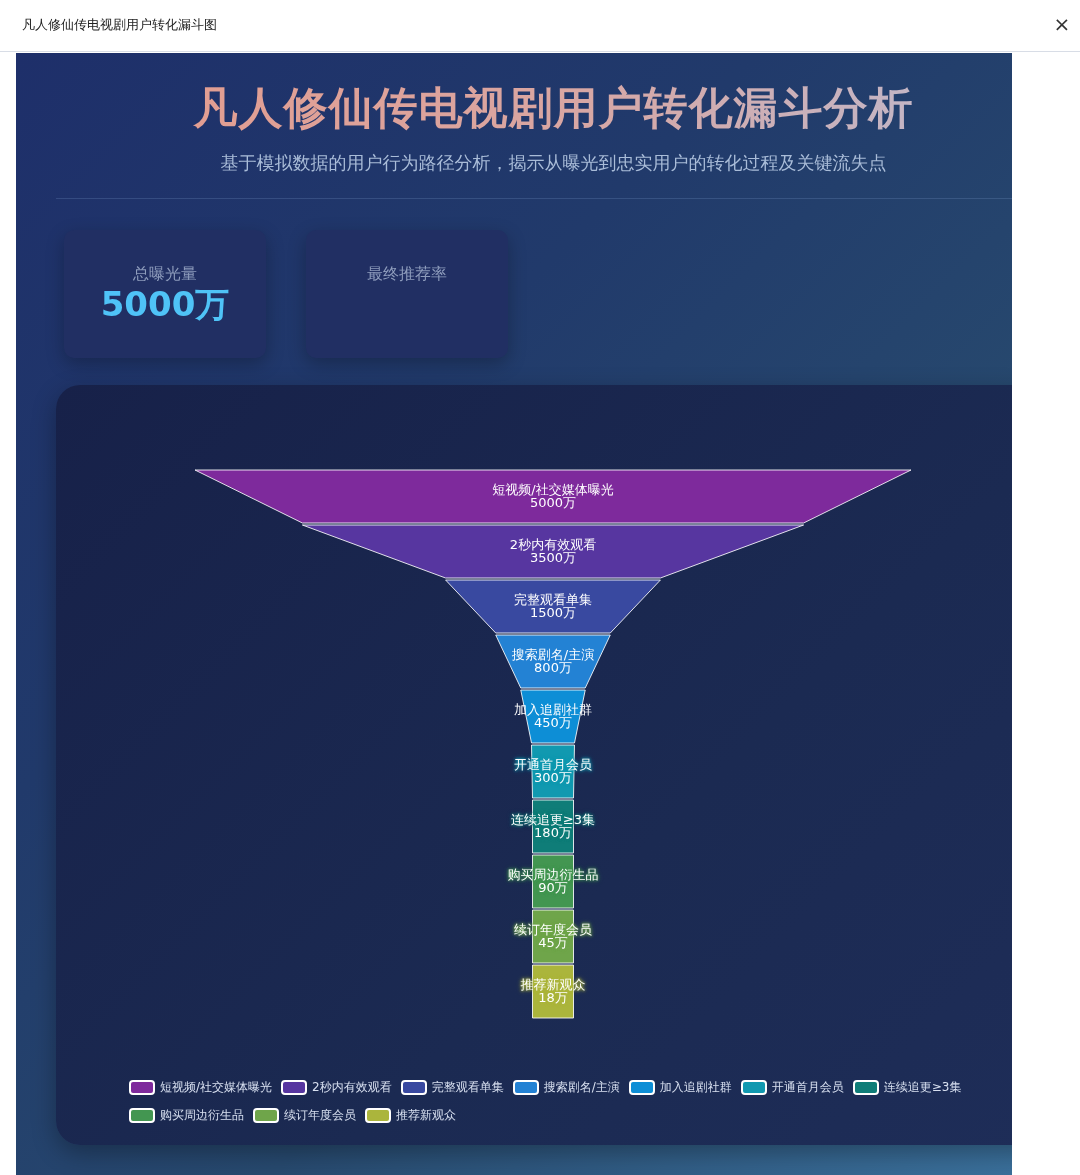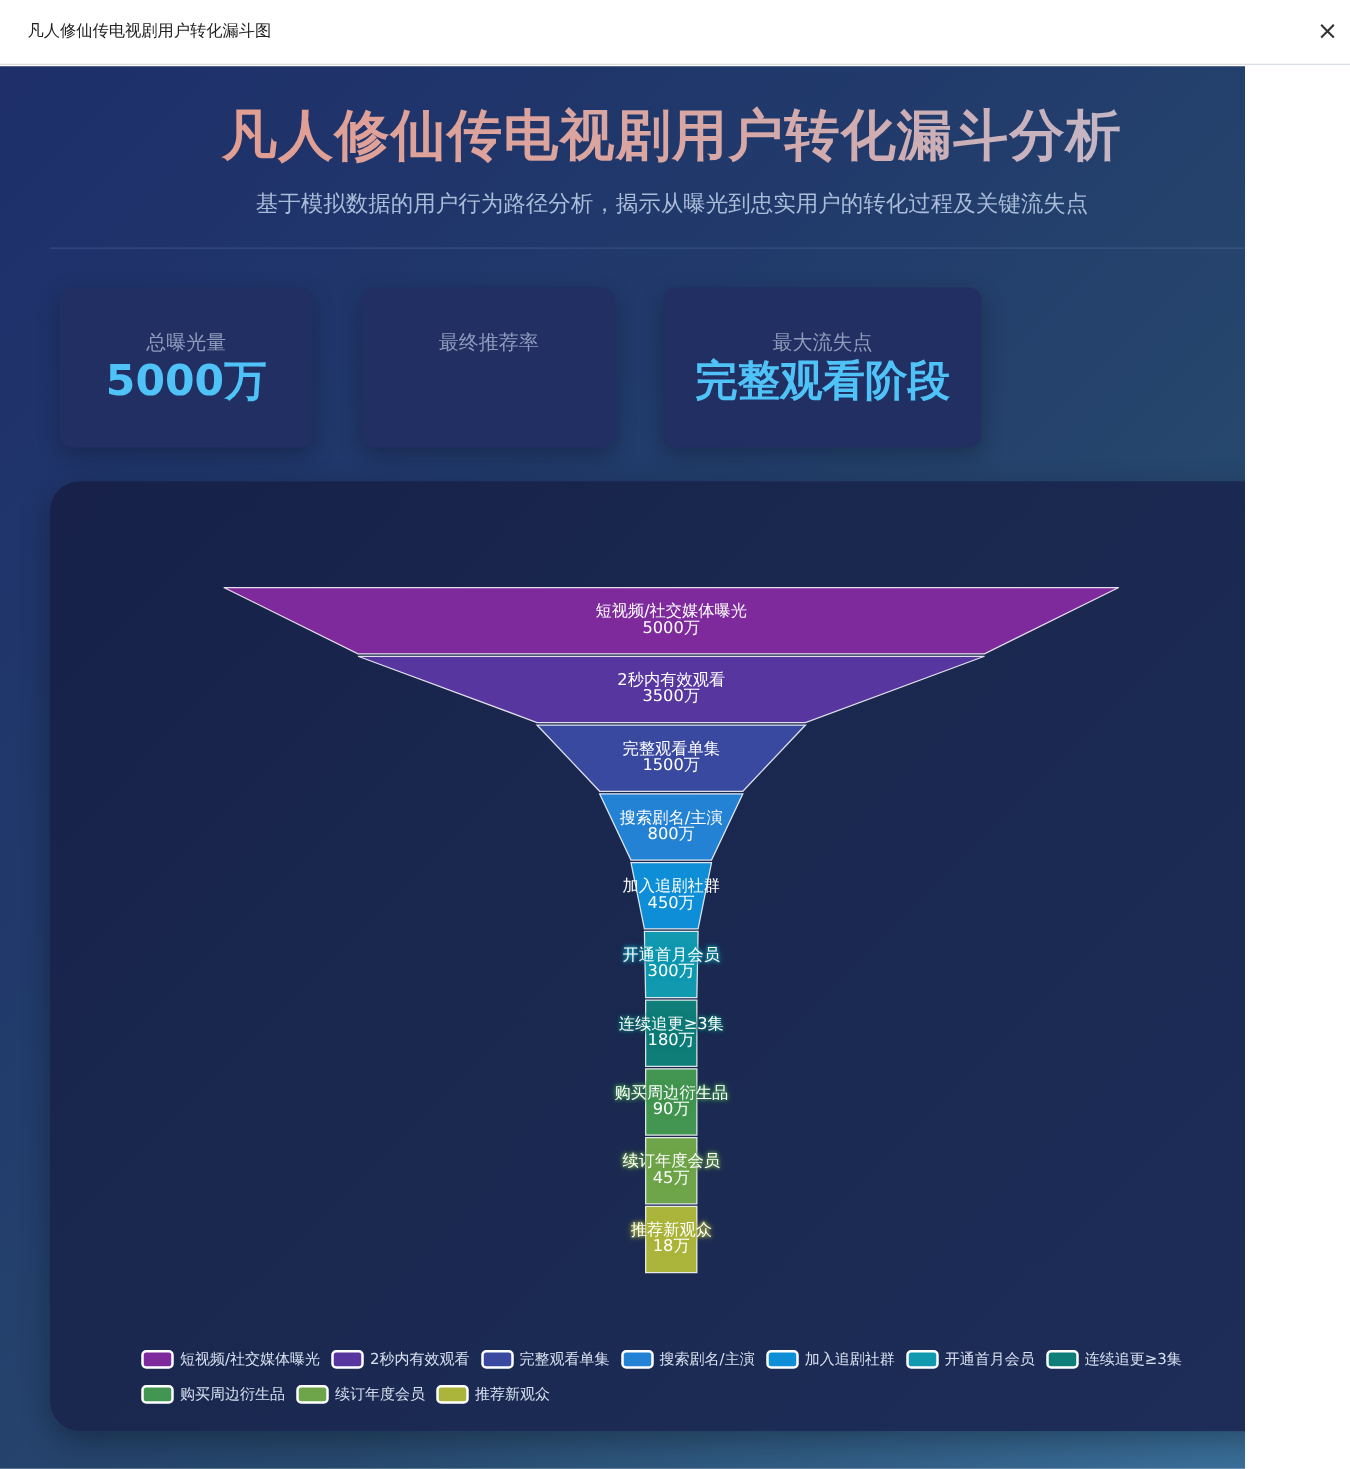--- a/index.html
+++ b/index.html
@@ -1,20 +1,20 @@
 <!DOCTYPE html>
 <html><head>
 <meta charset="utf-8">
 <style>
   * { box-sizing: border-box; margin: 0; padding: 0; }
   html, body { width: 1080px; height: 1175px; overflow: hidden; background: #ffffff; font-family: "DejaVu Sans", "Liberation Sans", sans-serif; }
   .topbar { position: absolute; left: 0; top: 0; width: 1080px; height: 52px; background: #ffffff; border-bottom: 1px solid #d8dde6; }
   .topbar .title { position: absolute; left: 22px; top: 16px; font-size: 13px; color: #222; }
   .topbar .close { position: absolute; right: 6px; top: 12px; width: 24px; height: 24px; font-size: 20px; line-height: 24px; text-align: center; color: #333; cursor: pointer; }
-  .stage { position: absolute; left: 0; top: 53px; width: 996px; height: 1122px;
+  .stage { position: absolute; left: 16px; top: 53px; width: 996px; height: 1122px;
     background: linear-gradient(135deg, #1e2f6a 0%, #213a6b 35%, #27496e 65%, #3a6f9a 100%); overflow: hidden; }
   .header { position: absolute; left: 0; top: 0; width: 1075px; text-align: center; }
   .main-title { position: absolute; left: 0; width: 1075px; top: 26px; font-size: 44px; font-weight: bold; letter-spacing: 1px;
     background: linear-gradient(90deg, #e69a8a 0%, #d9a6a2 50%, #b9bdd6 100%); -webkit-background-clip: text; background-clip: text; color: transparent;
     text-shadow: none; }
   .subtitle { position: absolute; left: 0; width: 1075px; top: 98px; font-size: 18px; color: #a9bcd8; }
   .divider { position: absolute; left: 40px; top: 145px; width: 995px; height: 1px; background: rgba(120,150,200,0.25); }
   .stat { position: absolute; top: 177px; height: 128px; background: #212f63; border-radius: 10px; box-shadow: 0 6px 18px rgba(0,0,0,0.25); text-align: center; }
   .stat .label { position: absolute; left: 0; width: 100%; top: 22px; font-size: 16px; color: #8e9cbc; margin-top: 12px; }
   .stat .value { position: absolute; left: 0; width: 100%; top: 52px; font-size: 34px; font-weight: bold; color: #4fc3f7; }
@@ -42,24 +42,20 @@
     <div class="subtitle">基于模拟数据的用户行为路径分析，揭示从曝光到忠实用户的转化过程及关键流失点</div>
   </div>
   <div class="divider"></div>
 
   <div class="stat" style="left:48px;width:202px;">
     <div class="label">总曝光量</div>
     <div class="value">5000万</div>
   </div>
   <div class="stat" style="left:290px;width:202px;">
     <div class="label">最终推荐率</div>
-  </div>
-  <div class="stat" style="left:531px;width:254px;">
-    <div class="label">最大流失点</div>
-    <div class="value">完整观看阶段</div>
   </div>
 
   <div class="chart-card">
     <svg class="funnel-svg" width="995" height="680" id="funnel-svg">
         <polygon points="139,85 855,85 747.6,138 246.4,138" fill="#7e2a9c" stroke="#ffffff" stroke-width="1" stroke-opacity="0.85"></polygon>
         <polygon points="246.4,140 747.6,140 604.4,193 389.6,193" fill="#5736a0" stroke="#ffffff" stroke-width="1" stroke-opacity="0.85"></polygon>
         <polygon points="389.6,195 604.4,195 554.28,248 439.72,248" fill="#3949a0" stroke="#ffffff" stroke-width="1" stroke-opacity="0.85"></polygon>
         <polygon points="439.72,250 554.28,250 529.22,303 464.78,303" fill="#2382d4" stroke="#ffffff" stroke-width="1" stroke-opacity="0.85"></polygon>
         <polygon points="464.78,305 529.22,305 518.48,358 475.52,358" fill="#0d8ed6" stroke="#ffffff" stroke-width="1" stroke-opacity="0.85"></polygon>
         <polygon points="475.52,360 518.48,360 517.5,413 476.5,413" fill="#1199b0" stroke="#ffffff" stroke-width="1" stroke-opacity="0.85"></polygon>

